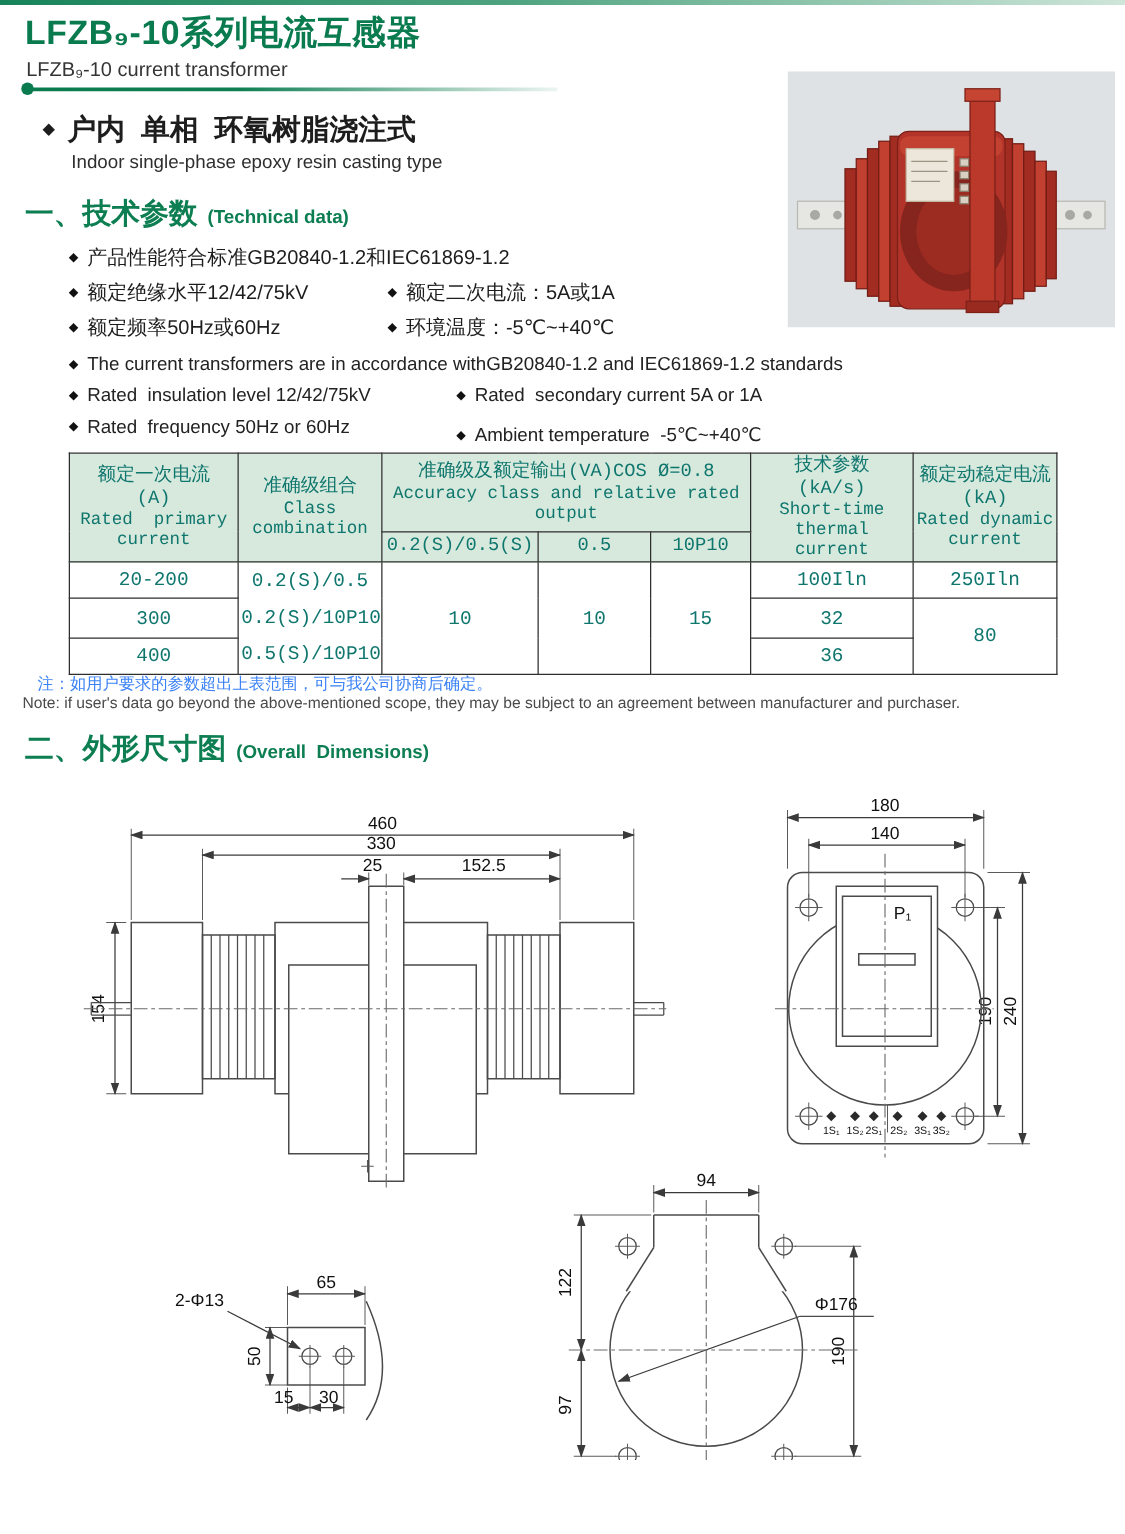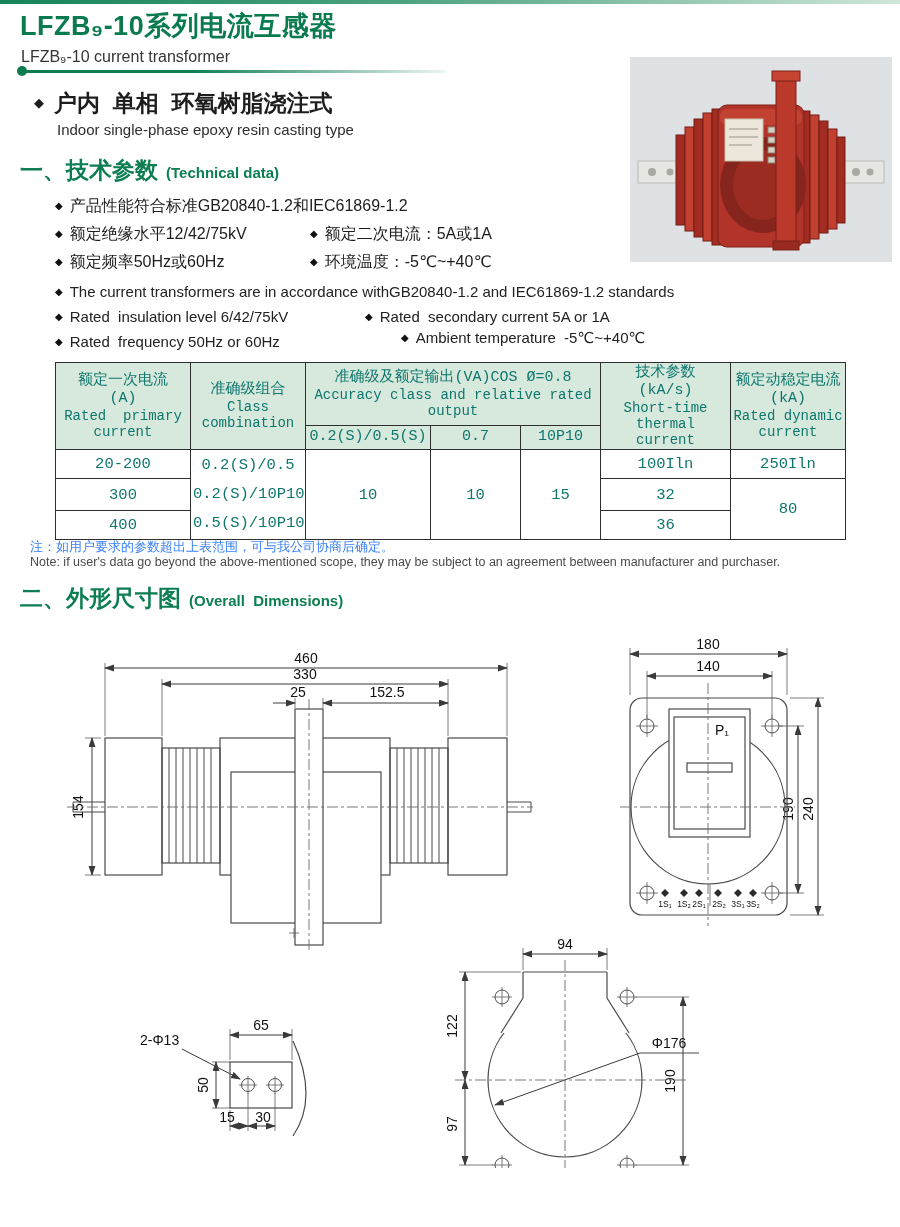--- a/index.html
+++ b/index.html
@@ -33,21 +33,21 @@
         font-family:Liberation Mono, monospace;color:#0f766e;text-align:center;}
   .spec th,.spec td{border:1px solid #2e2e2e;padding:1px 2px;font-weight:normal;}
   .spec thead th{background:#d6e9dc;}
   .h-cn{font-size:15px;line-height:1.2;}
   .h-en{font-size:14px;line-height:1.15;}
   .spec td{font-size:15.5px;}
   .combo div{line-height:29px;font-size:15.5px;}
   .drow{height:29px;}
 
   .note-cn{left:30px;top:538px;font-size:13px;font-weight:normal;color:#3b82f6;}
-  .note-en{left:30px;top:555px;font-size:12.5px;color:#4a4a4a;}
+  .note-en{left:18px;top:555px;font-size:12.5px;color:#4a4a4a;}
 
   
   .ol{fill:none;stroke:#4a4a4a;stroke-width:1.2;}
   .olw{fill:#ffffff;stroke:#4a4a4a;stroke-width:1.2;}
   .tl{stroke:#4a4a4a;stroke-width:1;}
   .dl{stroke:#3a3a3a;stroke-width:1;fill:none;}
   .xl{stroke:#5a5a5a;stroke-width:.8;}
   .cl{stroke:#6a6a6a;stroke-width:.9;stroke-dasharray:11 3 3 3;fill:none;}
   .dt{font-family:"Liberation Sans","DejaVu Sans",sans-serif;font-size:14px;fill:#101010;}
   .dts{font-family:"Liberation Sans","DejaVu Sans",sans-serif;font-size:8.5px;fill:#101010;}
@@ -120,24 +120,24 @@
 
   <div class="abs sec-head sec1"><span>一、技术参数</span><span class="en">(Technical data)</span></div>
 
   <div class="abs bul" style="left:55px;top:196px;"><span class="dia">◆</span><span class="keepsp">产品性能符合标准GB20840-1.2和IEC61869-1.2</span></div>
   <div class="abs bul" style="left:55px;top:224px;"><span class="dia">◆</span><span class="keepsp">额定绝缘水平12/42/75kV</span></div>
   <div class="abs bul" style="left:310px;top:224px;"><span class="dia">◆</span><span class="keepsp">额定二次电流：5A或1A</span></div>
   <div class="abs bul" style="left:55px;top:252px;"><span class="dia">◆</span><span class="keepsp">额定频率50Hz或60Hz</span></div>
   <div class="abs bul" style="left:310px;top:252px;"><span class="dia">◆</span><span class="keepsp">环境温度：-5℃~+40℃</span></div>
 
   <div class="abs bul bul-en" style="left:55px;top:283px;"><span class="dia">◆</span><span class="keepsp">The current transformers are in accordance withGB20840-1.2 and IEC61869-1.2 standards</span></div>
-  <div class="abs bul bul-en" style="left:55px;top:308px;"><span class="dia">◆</span><span class="keepsp">Rated  insulation level 6/42/75kV</span></div>
+  <div class="abs bul bul-en" style="left:55px;top:308px;"><span class="dia">◆</span><span class="keepsp">Rated  insulation level 12/42/75kV</span></div>
   <div class="abs bul bul-en" style="left:365px;top:308px;"><span class="dia">◆</span><span class="keepsp">Rated  secondary current 5A or 1A</span></div>
   <div class="abs bul bul-en" style="left:55px;top:333px;"><span class="dia">◆</span><span class="keepsp">Rated  frequency 50Hz or 60Hz</span></div>
-  <div class="abs bul bul-en" style="left:365px;top:329px;margin-left:36px;"><span class="dia">◆</span><span class="keepsp">Ambient temperature  -5℃~+40℃</span></div>
+  <div class="abs bul bul-en" style="left:365px;top:339px;"><span class="dia">◆</span><span class="keepsp">Ambient temperature  -5℃~+40℃</span></div>
 
   <table class="abs spec">
     <colgroup>
       <col style="width:135px">
         <col style="width:115px">
         <col style="width:125px">
       <col style="width:90px">
         <col style="width:80px">
         <col style="width:130px">
         <col style="width:115px">
@@ -165,21 +165,21 @@
         <th rowspan="2">
           <div class="h-cn">额定动稳定电流(kA)</div>
           <div class="h-en">Rated dynamic current</div>
         </th>
       </tr>
       <tr>
         <th>
             <div class="h-cn">0.2(S)/0.5(S)</div>
           </th>
         <th>
-            <div class="h-cn">0.7</div>
+            <div class="h-cn">0.5</div>
           </th>
         <th>
             <div class="h-cn">10P10</div>
           </th>
       </tr>
     </thead>
     <tbody>
       <tr class="drow">
         <td>20-200</td>
         <td rowspan="3" class="combo">

